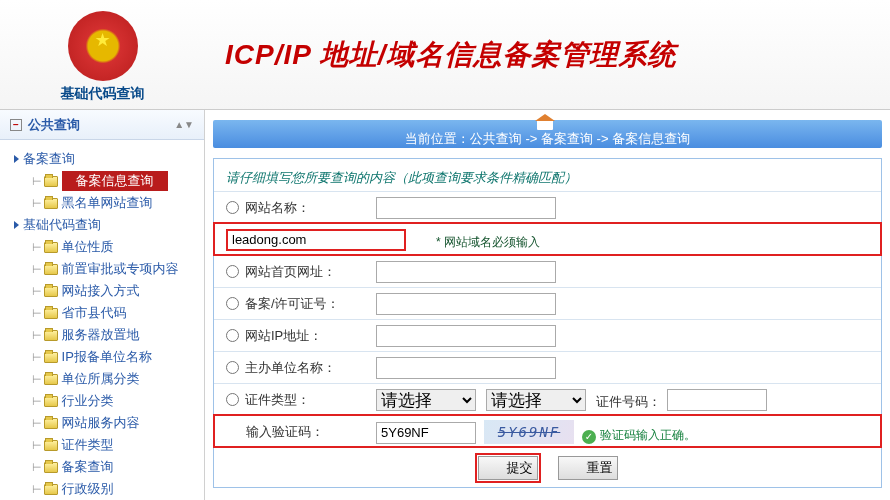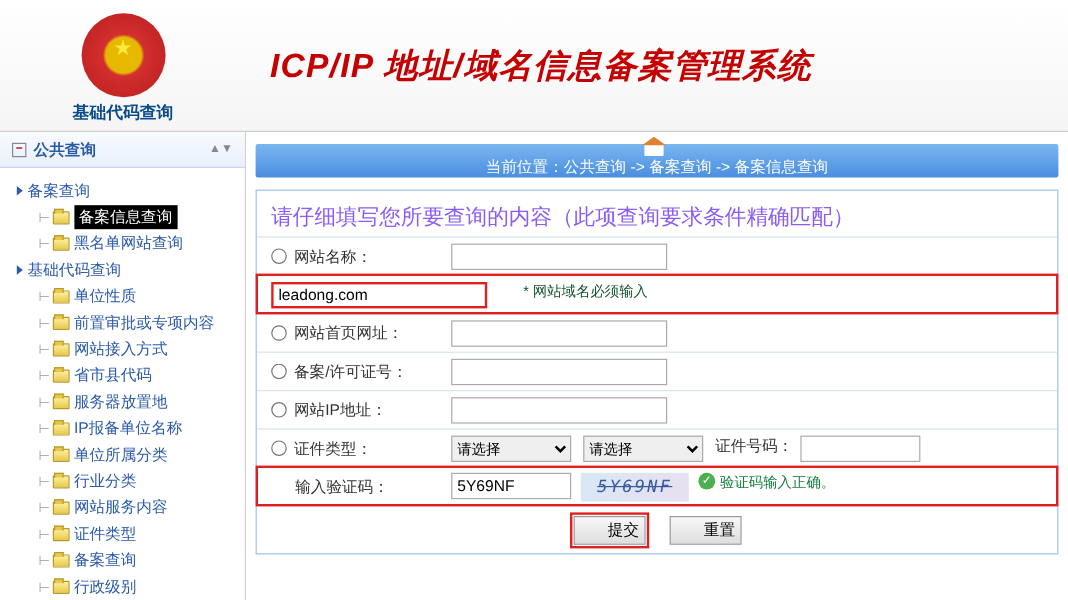--- a/index.html
+++ b/index.html
@@ -19,35 +19,35 @@
 .side-header .minus { display: inline-block; width: 12px; height: 12px; border: 1px solid #888; margin-right: 6px; font-size: 10px; line-height: 10px; text-align: center; color: #b00; }
 .side-header .arrows { margin-left: auto; font-size: 10px; color: #888; }
 .tree { padding: 8px 0 8px 6px; }
 .tree-node { display: flex; align-items: center; height: 22px; padding-left: 8px; cursor: pointer; }
 .tree-node.child { padding-left: 26px; }
 .tree-line { color: #999; font-size: 11px; margin-right: 2px; }
 .folder-icon { display: inline-block; width: 14px; height: 11px; background: linear-gradient(to bottom, #fff0a0, #e6c84a); border: 1px solid #b89a2a; border-radius: 1px; margin-right: 4px; position: relative; }
 .folder-icon::before { content: ""; position: absolute; top: -3px; left: 0; width: 6px; height: 3px; background: #e6c84a; border: 1px solid #b89a2a; border-bottom: none; }
 .arrow-icon { display: inline-block; width: 0; height: 0; border-top: 4px solid transparent; border-bottom: 4px solid transparent; border-left: 5px solid #2a5aa8; margin-right: 4px; }
 .tree-label { color: #2a5aa8; }
-.tree-node.selected .tree-label { background: #000000; color: #fff; padding: 1px 4px; }
+.tree-node.selected .tree-label { background: #b91c1c; color: #fff; padding: 1px 14px; }
 
 .main { flex: 1; background: #fff; }
 .breadcrumb { margin: 10px 8px; height: 28px; background: linear-gradient(to bottom, #7ab6ef, #4a8de0); color: #fff; display: flex; align-items: center; padding: 0 8px; font-size: 13px; border-radius: 2px; flex-direction: column; }
 .home-icon { display: inline-block; width: 16px; height: 14px; background: #fff; margin-right: 6px; position: relative; border-radius: 1px; }
 .home-icon::before { content: ""; position: absolute; top: -6px; left: -2px; border-left: 10px solid transparent; border-right: 10px solid transparent; border-bottom: 7px solid #e08030; }
 
 .form-area { margin: 8px; border: 1px solid #9ec2e8; }
-.form-hint { color: #8b5cf6; padding: 10px 12px 4px; font-size: 18px; }
+.form-hint { color: #0f766e; padding: 10px 12px 4px; font-size: 13px; font-style: italic; }
 .form-row { display: flex; align-items: center; border-top: 1px solid #d8e4f0; height: 32px; padding: 0 12px; }
 .form-row .radio-cell { width: 150px; display: flex; align-items: center; }
 .form-row .radio-cell input { margin-right: 6px; }
-.form-row .input-cell { flex: 1; display: flex; align-items: flex-start; }
+.form-row .input-cell { flex: 1; display: flex; align-items: flex-end; }
 .text-input { width: 180px; height: 22px; border: 1px solid #aaa; padding: 0 4px; font-size: 13px; }
-.select-input { width: 100px; height: 22px; border: 1px solid #aaa; font-size: 12px; margin-right: 10px; }
+.select-input { width: 100px; height: 22px; border: 1px solid #aaa; font-size: 17px; margin-right: 10px; }
 .required-note { color: #14532d; margin-left: 30px; font-size: 12px; }
 .hl { border: 2px solid #e02020; }
 .hl-row { outline: 2px solid #e02020; outline-offset: -1px; }
 .captcha-img { display: inline-flex; width: 90px; height: 24px; background: linear-gradient(120deg, #d8e8f5, #e8e0f0); margin: 0 8px; align-items: center; justify-content: center; font-family: monospace; font-size: 14px; color: #3a5aa0; letter-spacing: 2px; text-decoration: line-through; font-style: italic; }
 .ok-icon { display: inline-block; width: 14px; height: 14px; border-radius: 50%; background: #4caf50; color: #fff; font-size: 10px; line-height: 14px; text-align: center; margin-right: 4px; }
 .ok-text { color: #15803d; font-size: 12px; }
 
 .btn-row { border-top: 1px solid #d8e4f0; height: 40px; display: flex; align-items: center; justify-content: center; gap: 20px; }
 .btn { width: 60px; height: 24px; background: linear-gradient(to bottom, #f8f8f8, #ddd); border: 1px solid #999; cursor: pointer; font-size: 13px; padding-left: 24px; }
 .btn.hl-btn { outline: 2px solid #e02020; outline-offset: 1px; }
@@ -201,20 +201,29 @@
       <div class="form-row">
         <label class="radio-cell">
             <input type="radio" name="q" style="">
             <span>网站IP地址：</span>
           </label>
         <div class="input-cell">
             <input class="text-input" value="" style="">
           </div>
       </div>
 
+      <div class="form-row">
+        <label class="radio-cell">
+            <input type="radio" name="q" style="">
+            <span>主办单位名称：</span>
+          </label>
+        <div class="input-cell">
+            <input class="text-input" value="" style="">
+          </div>
+      </div>
 
       <div class="form-row">
         <label class="radio-cell">
             <input type="radio" name="q" style="">
             <span>证件类型：</span>
           </label>
         <div class="input-cell">
           <select class="select-input"><option>请选择</option></select>
           <select class="select-input"><option>请选择</option></select>
           <span>证件号码：</span>

